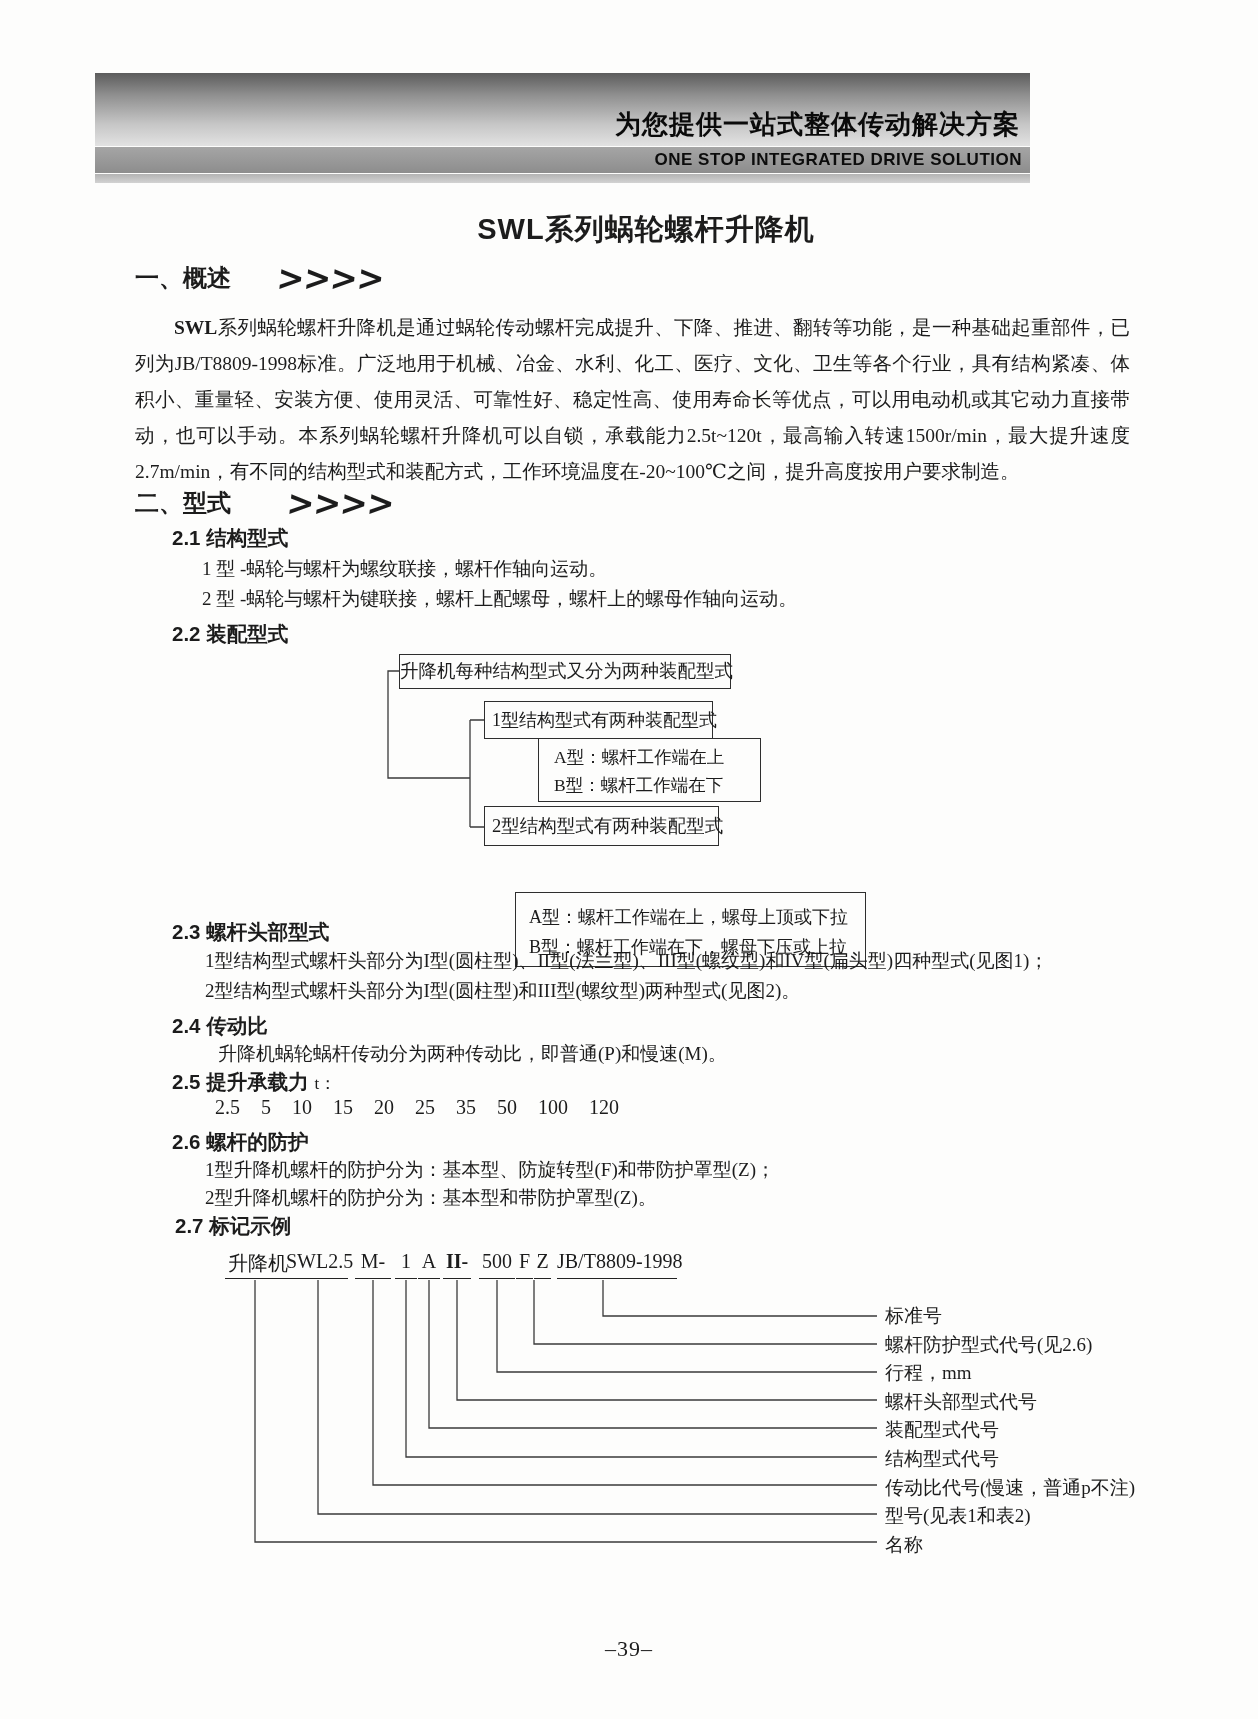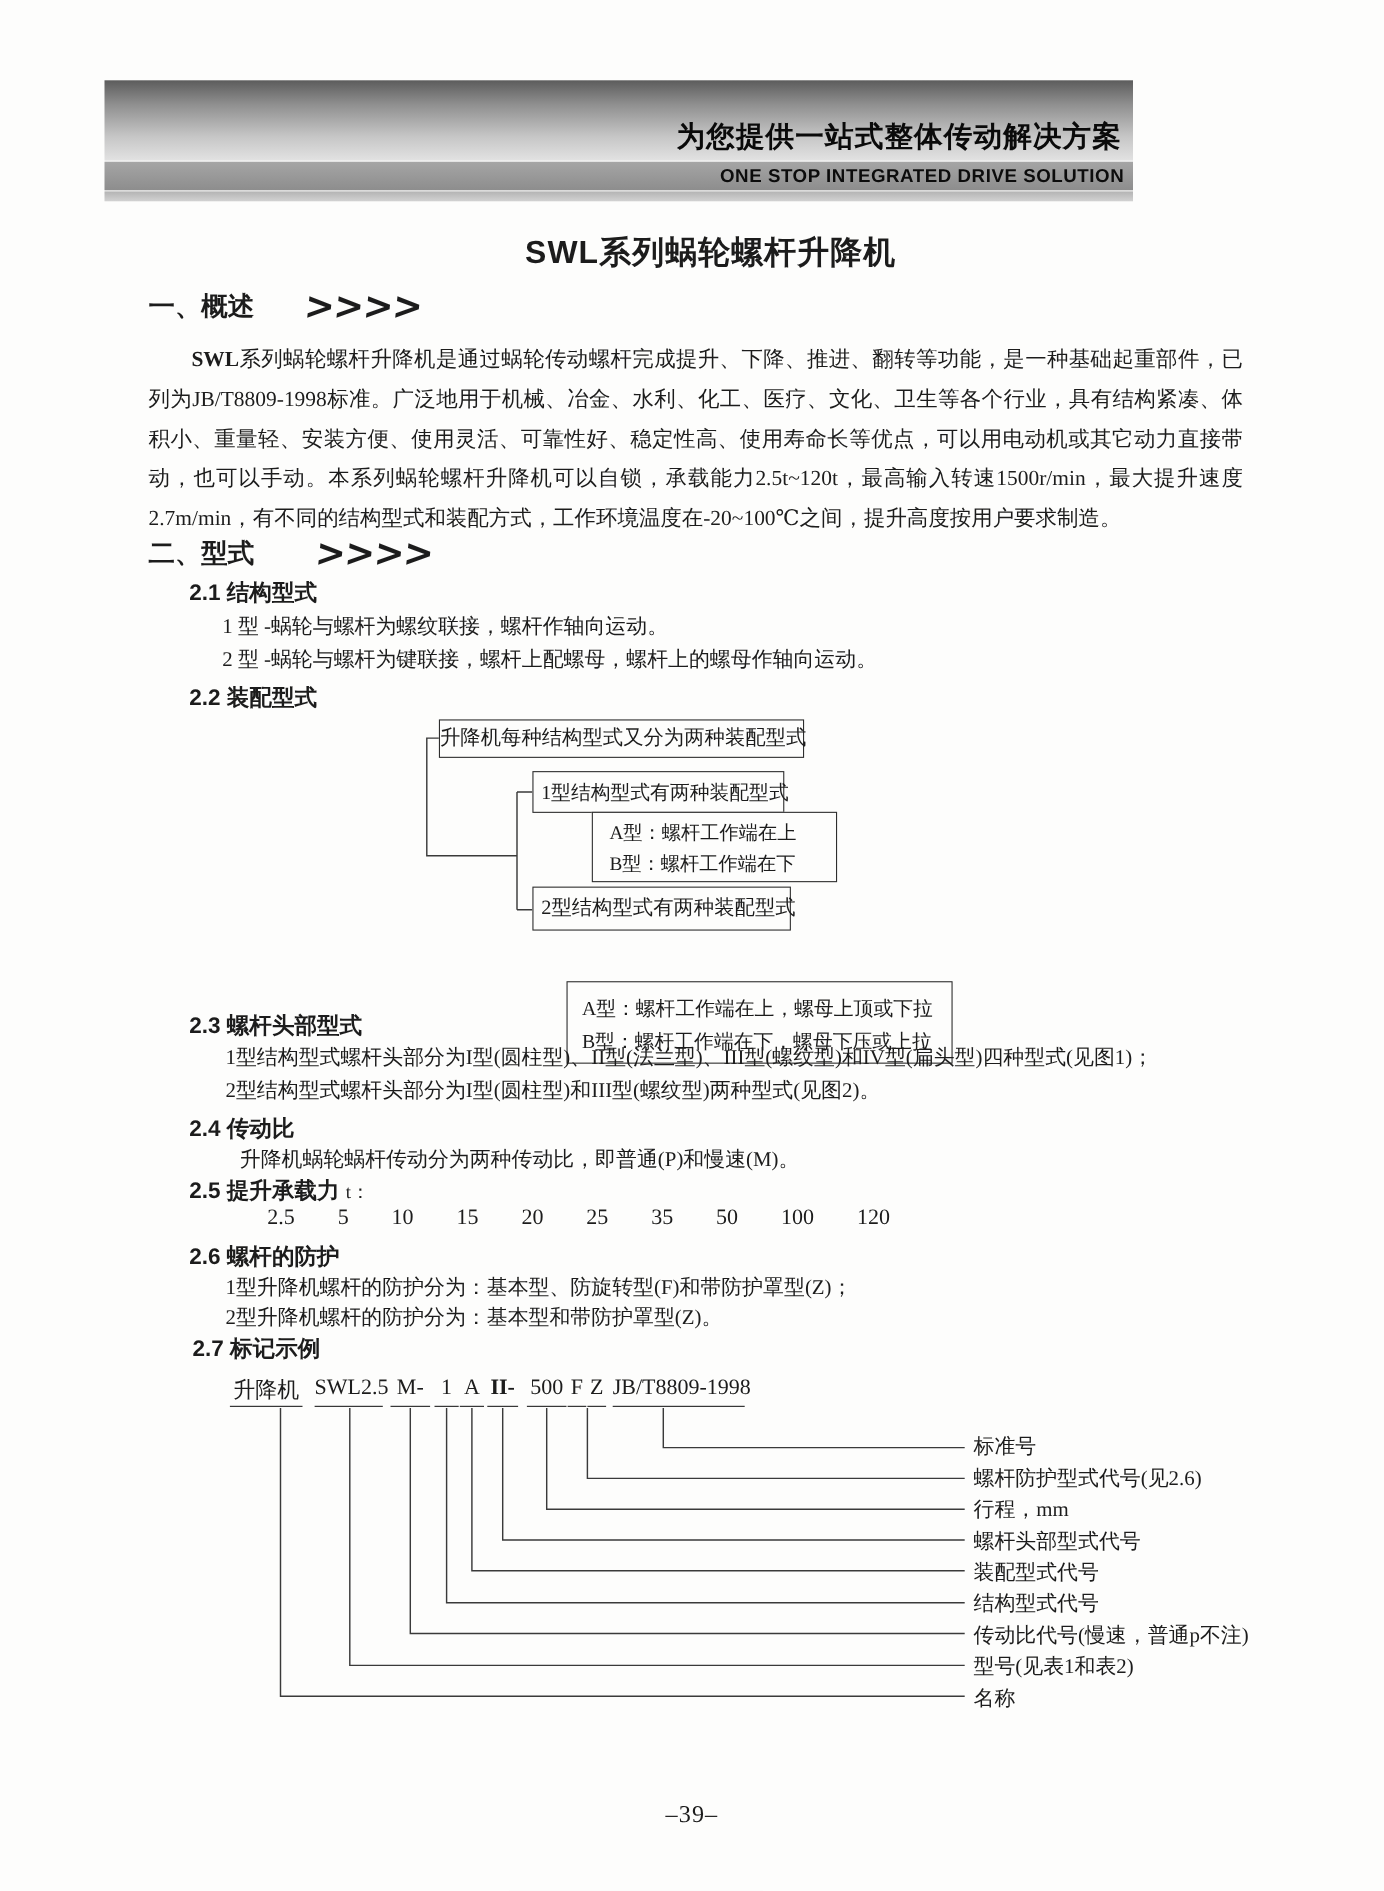--- a/index.html
+++ b/index.html
@@ -32,21 +32,21 @@
   .sub-head{font-family:"Liberation Sans","DejaVu Sans",sans-serif;font-weight:bold;font-size:20.5px;}
   .sub-head .unit{font-family:"Liberation Serif","DejaVu Serif",serif;font-weight:normal;font-size:17px;}
   .body-line{font-size:19px;white-space:nowrap;}
   .para{width:995px;font-size:19.5px;line-height:36px;text-align:justify;text-indent:2em;margin-top:20px;}
 
   
   .dbox{position:absolute;border:1.5px solid #2e2e2e;background:#fdfdfc;font-size:18px;}
   .dbox .dline{white-space:nowrap;}
 
   
-  .cap-values{display:flex;gap:39px;font-size:20px;margin-left:28px;}
+  .cap-values{display:flex;gap:21px;font-size:20px;}
 
   
   .code-part{position:absolute;top:1250px;height:28px;border-bottom:1.5px solid #222;
              text-align:center;font-size:20px;white-space:nowrap;}
 
   .labels-col{left:885px;top:1302px;width:330px;font-size:19px;}
   .labels-col span{display:block;height:28.6px;line-height:28.6px;white-space:nowrap;}
 
   .page-num{left:0;top:1636px;width:1258px;text-align:center;font-size:22px;letter-spacing:1px;}
 
@@ -132,21 +132,21 @@
       <span>100</span>
       <span>120</span>
     </div>
 
   <div class="abs sub-head" style="left:172px;top:1128px;">2.6 螺杆的防护</div>
   <div class="abs body-line" style="left:205px;top:1157px;">1型升降机螺杆的防护分为：基本型、防旋转型(F)和带防护罩型(Z)；</div>
   <div class="abs body-line" style="left:205px;top:1185px;">2型升降机螺杆的防护分为：基本型和带防护罩型(Z)。</div>
 
   <div class="abs sub-head" style="left:175px;top:1212px;">2.7 标记示例</div>
 
-  <span class="code-part" style="left:209px;width:66px;">升降机</span>
+  <span class="code-part" style="left:225px;width:66px;">升降机</span>
   <span class="code-part" style="left:286px;width:62px;">SWL2.5</span>
   <span class="code-part" style="left:355px;width:36px;">M-</span>
   <span class="code-part" style="left:395px;width:22px;">1</span>
   <span class="code-part" style="left:418px;width:22px;">A</span>
   <span class="code-part" style="left:443px;width:28px;font-weight:bold;">II-</span>
   <span class="code-part" style="left:479px;width:36px;">500</span>
   <span class="code-part" style="left:516px;width:17px;">F</span>
   <span class="code-part" style="left:534px;width:17px;">Z</span>
   <span class="code-part" style="left:557px;width:120px;">JB/T8809-1998</span>
 

